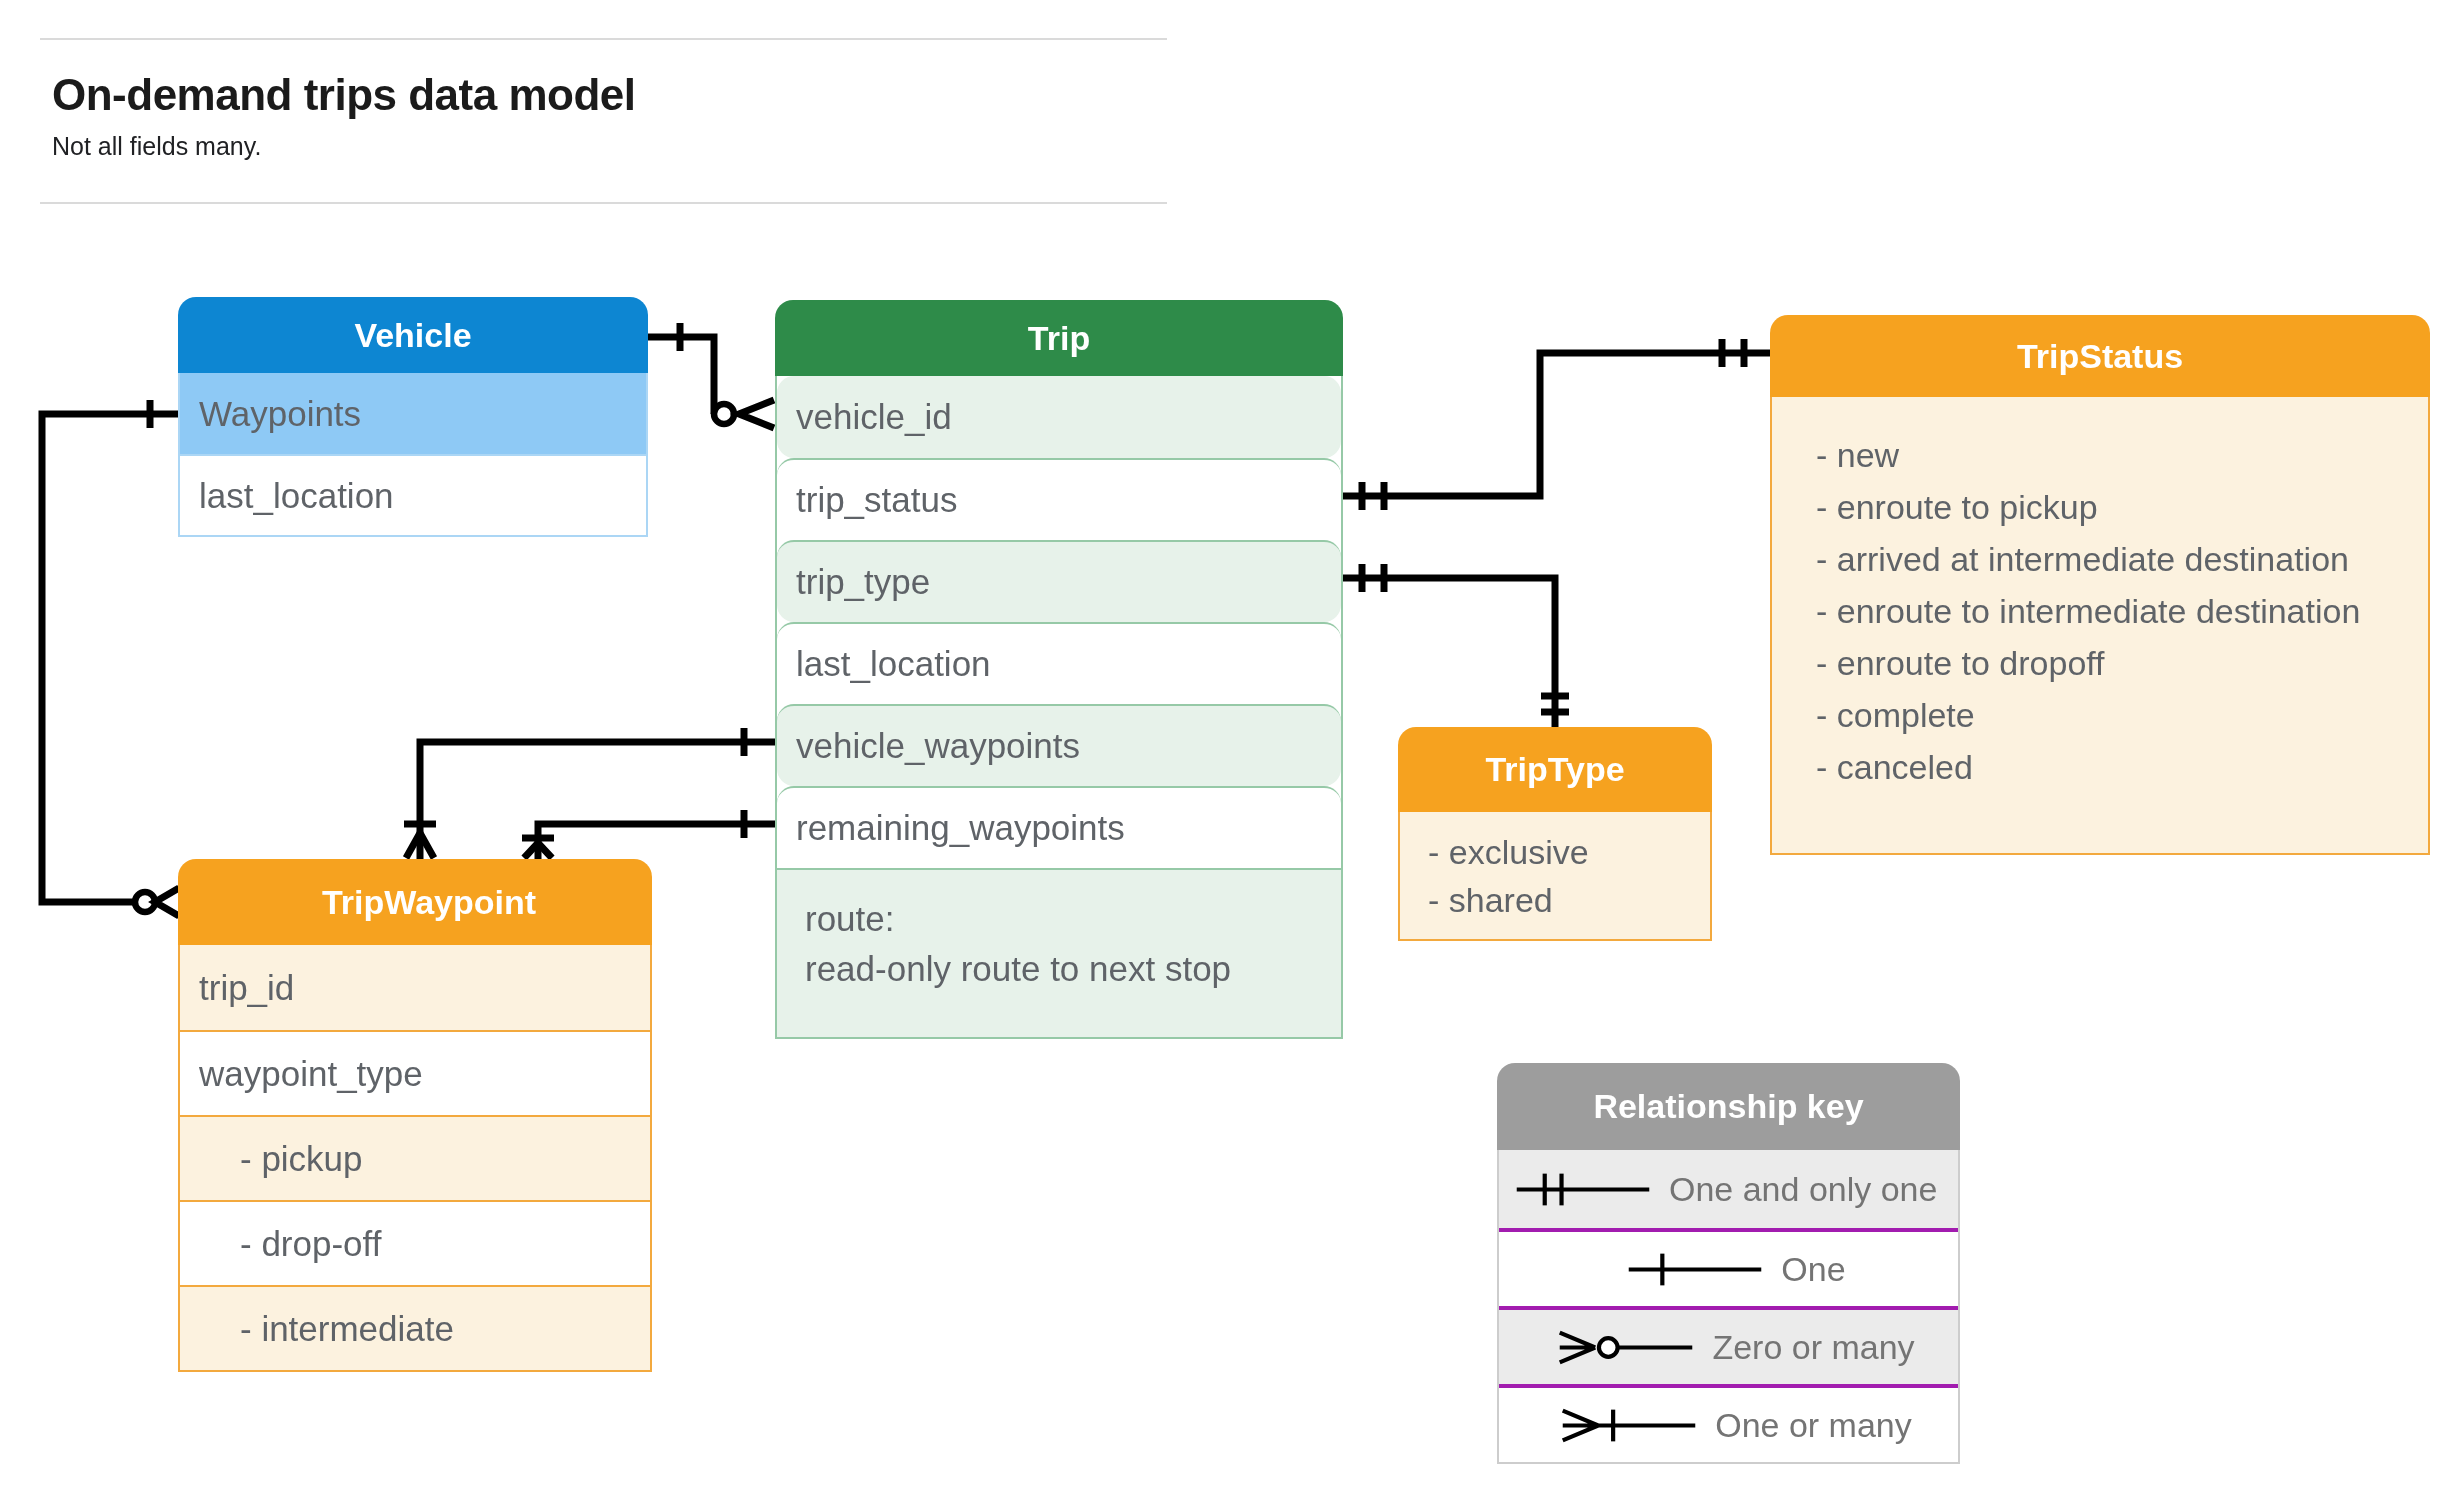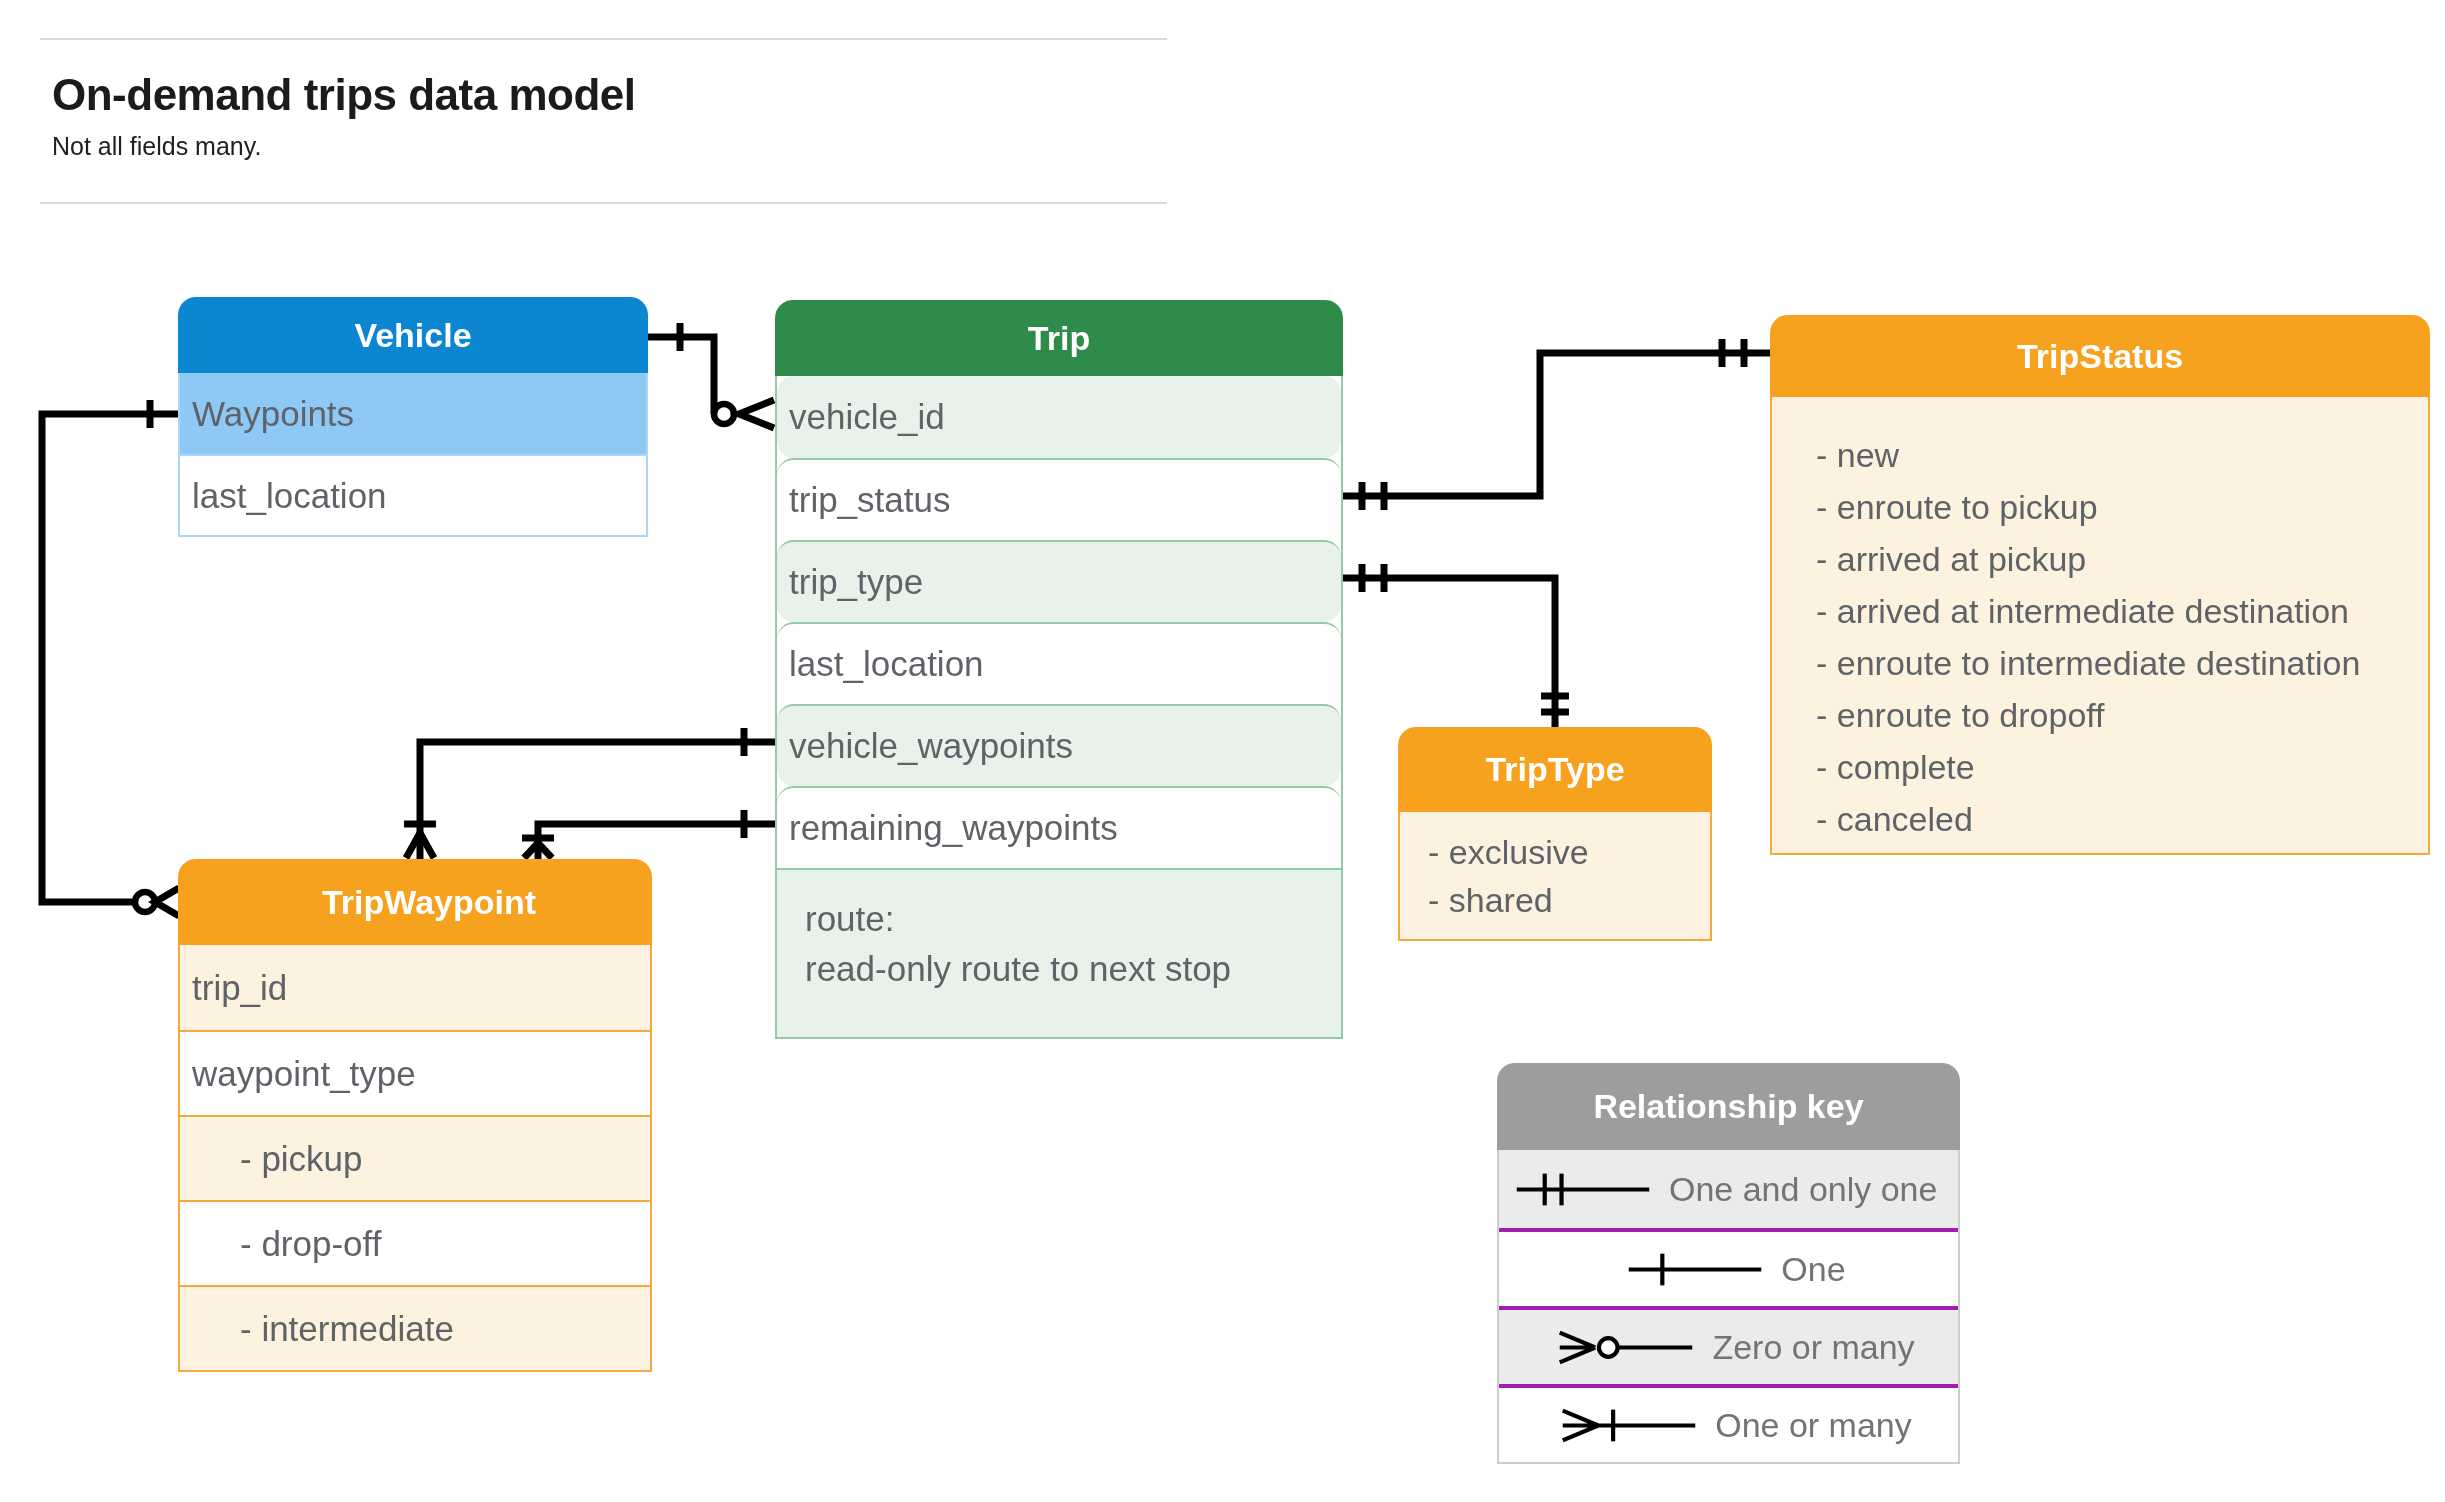--- a/index.html
+++ b/index.html
@@ -12,21 +12,21 @@
   html,body{margin:0;padding:0;background:#ffffff;}
   body{font-family:"Liberation Sans","DejaVu Sans",sans-serif;}
   .canvas{position:relative;width:2445px;height:1502px;background:#fff;overflow:hidden;}
   .rule{position:absolute;height:2px;background:#dadada;left:40px;width:1127px;}
   .page-title{position:absolute;left:52px;top:70px;font-size:44px;font-weight:700;color:var(--title-text);letter-spacing:-0.5px;}
   .page-subtitle{position:absolute;left:52px;top:132px;font-size:25px;color:#202124;}
 
   .entity{position:absolute;box-sizing:border-box;}
   .entity .hdr{display:flex;align-items:center;justify-content:center;color:#fff;font-weight:700;font-size:34px;border-radius:18px 18px 0 0;box-sizing:border-box;}
   .entity .body{box-sizing:border-box;}
-  .row{display:flex;align-items:center;box-sizing:border-box;font-size:35px;color:var(--field-text);padding-left:12px;}
+  .row{display:flex;align-items:center;box-sizing:border-box;font-size:35px;color:var(--field-text);padding-left:19px;}
 
   
   #vehicle{left:178px;top:297px;width:470px;}
   #vehicle .hdr{height:76px;background:var(--vehicle-header);}
   #vehicle .body{border:2px solid var(--vehicle-border);border-top:none;}
   #vehicle .row{height:81px;background:#fff;}
   #vehicle .row.hl{background:var(--vehicle-row);border:none;}
   #vehicle .row + .row{border-top:2px solid var(--vehicle-border);}
 
   
@@ -171,21 +171,20 @@
     </div>
   </div>
 
   <div class="entity" id="tripstatus">
     <div class="hdr">
       <span>TripStatus</span>
     </div>
     <div class="body">
       <div>- new</div>
       <div>- enroute to pickup</div>
-      <div>- arrived at pickup</div>
       <div>- arrived at intermediate destination</div>
       <div>- enroute to intermediate destination</div>
       <div>- enroute to dropoff</div>
       <div>- complete</div>
       <div>- canceled</div>
     </div>
   </div>
 
   <div class="entity" id="tripwaypoint">
     <div class="hdr">

